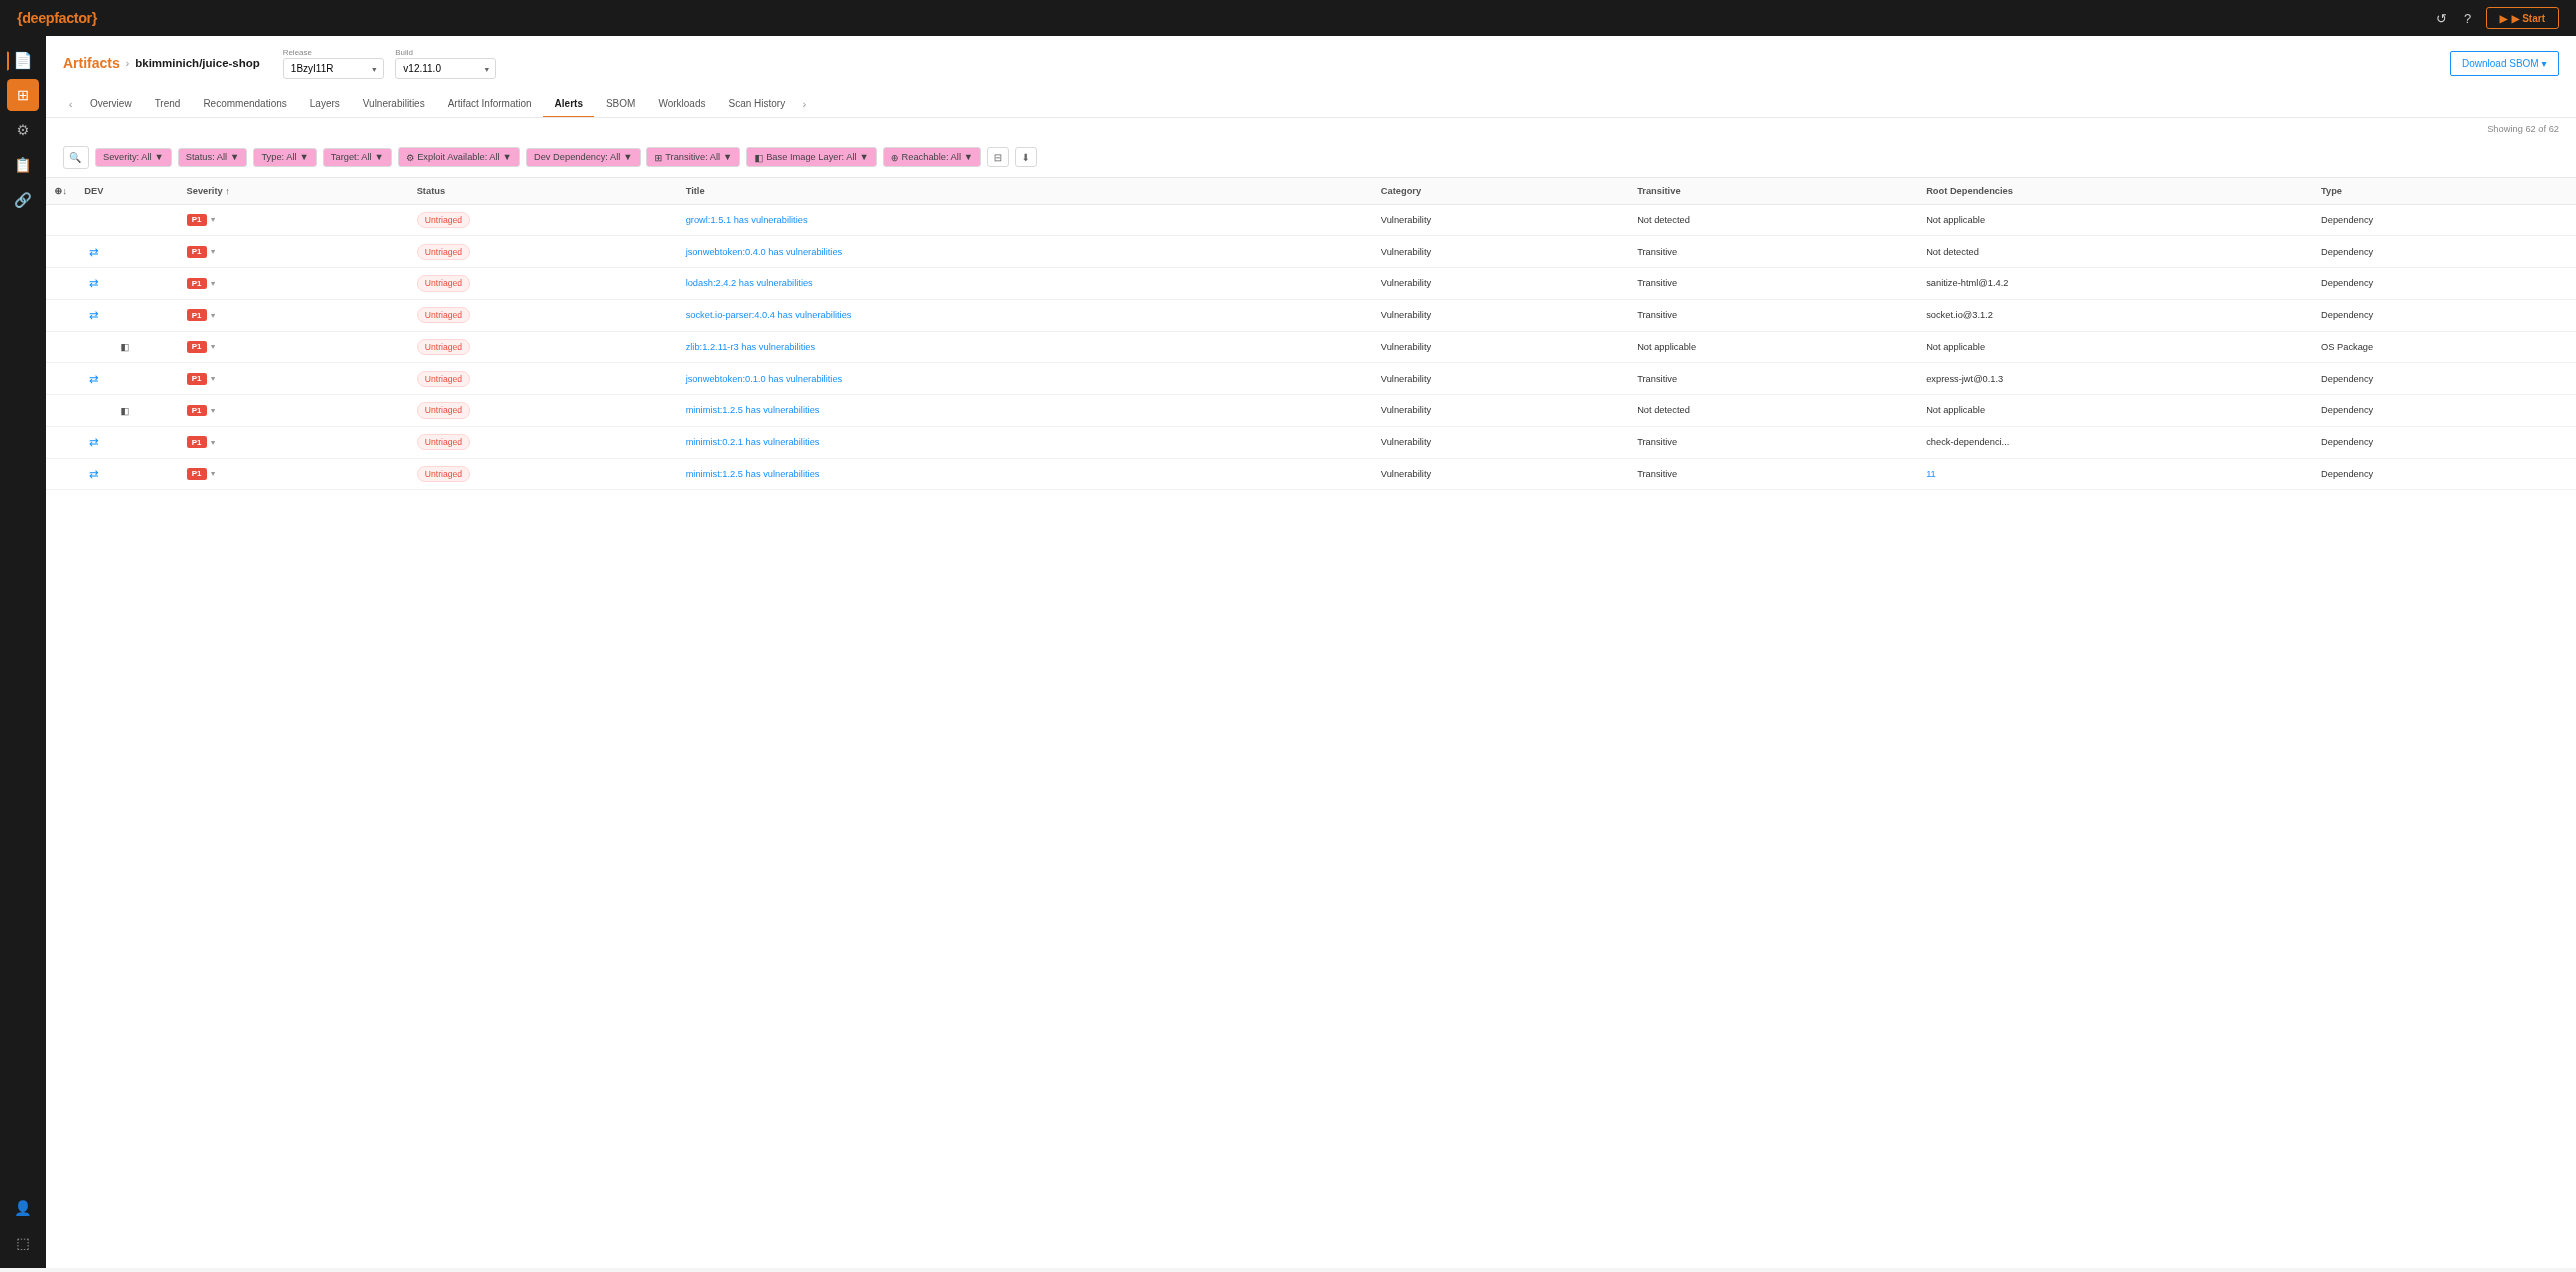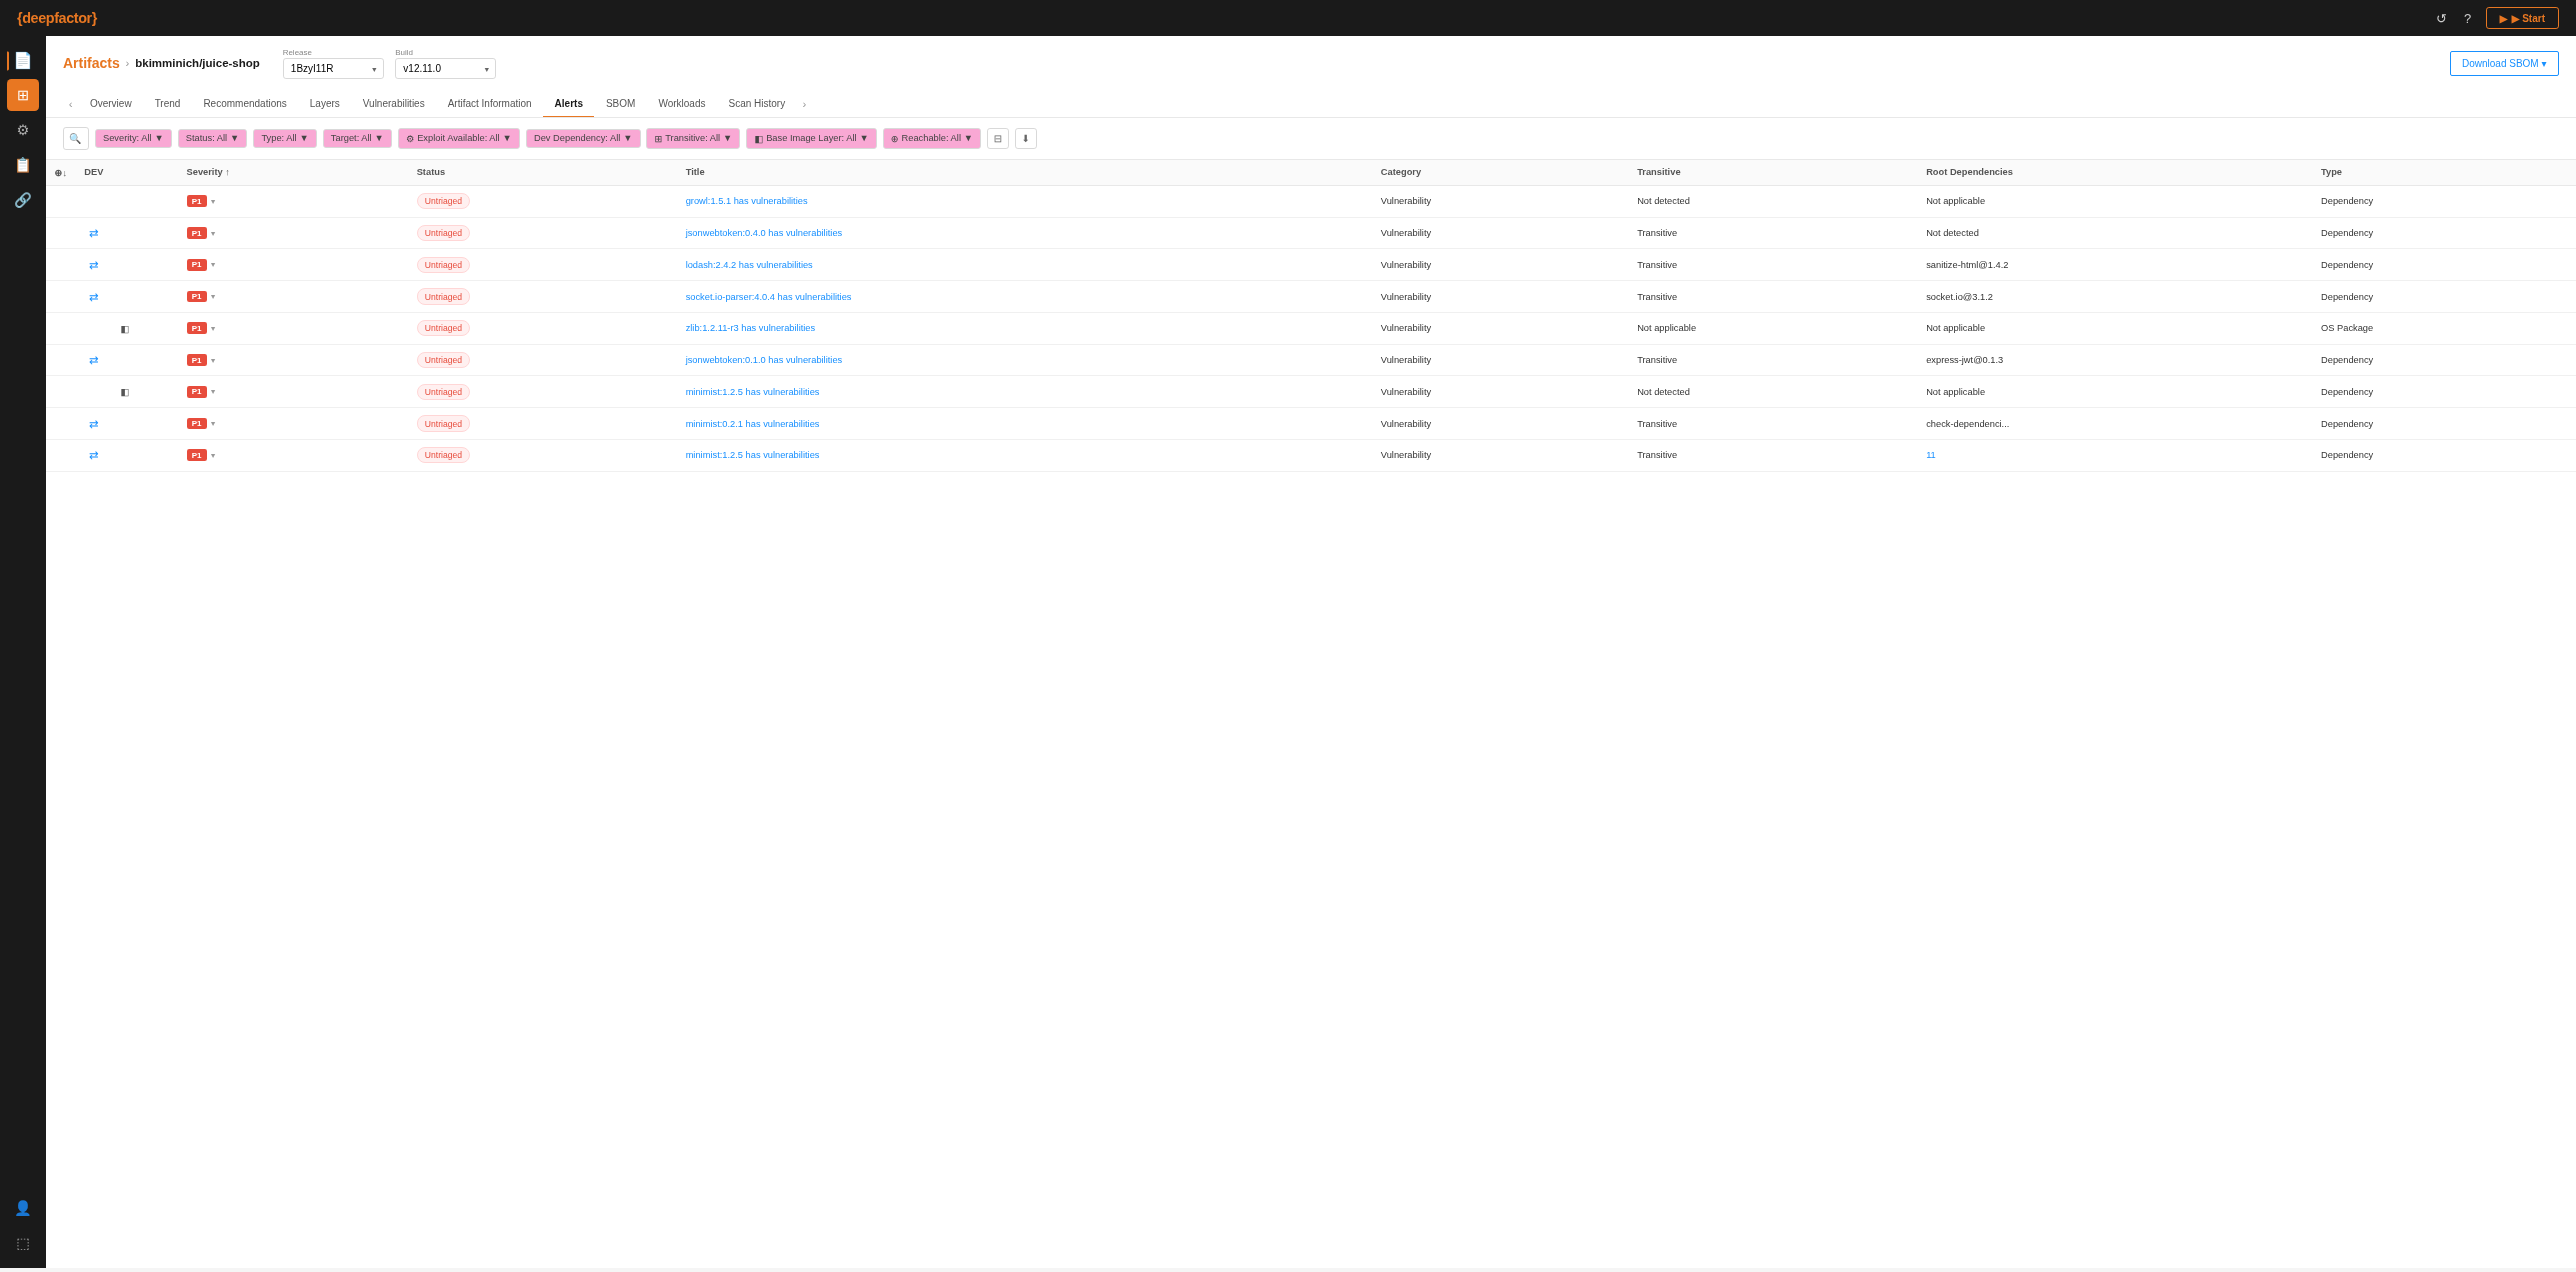--- a/index.html
+++ b/index.html
@@ -232,20 +232,23 @@
         <div class="tab">Artifact Information</div>
         <div class="tab active">Alerts</div>
         <div class="tab">SBOM</div>
         <div class="tab">Workloads</div>
         <div class="tab">Scan History</div>
         <button class="tab-nav-btn">›</button>
       </div>
     </div>
 
 
+    <div class="filter-bar-showing">
+      <span>Showing 62 of 62</span>
+    </div>
 
     <div class="filter-bar">
       <div class="filter-search">
         <span>🔍</span>
       </div>
       <div class="filter-chip">
         <span>Severity: All</span>
         <span>▼</span>
       </div>
       <div class="filter-chip">

